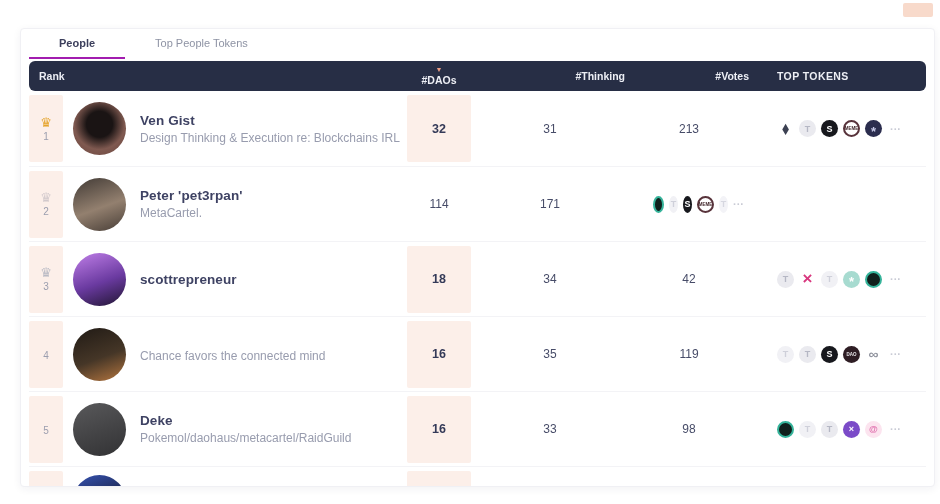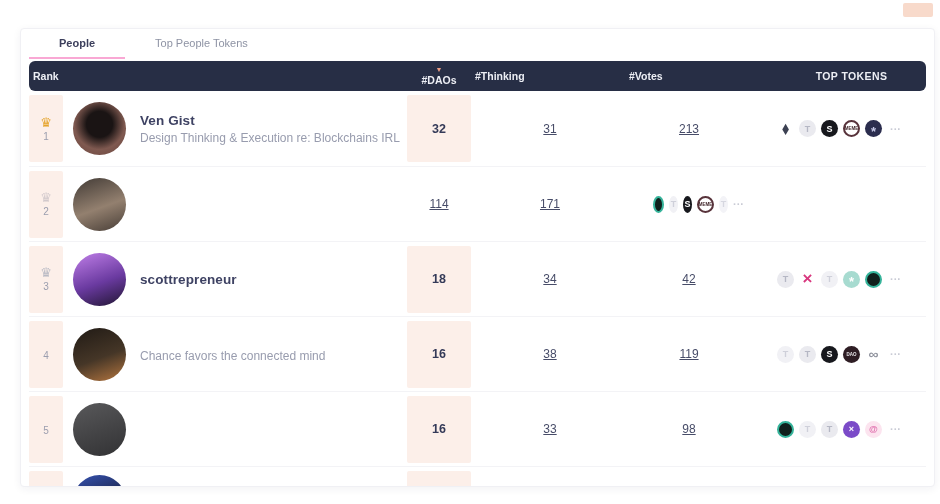--- a/index.html
+++ b/index.html
@@ -24,54 +24,54 @@
     box-shadow:0 2px 8px rgba(40,40,70,.06);
     overflow:hidden;
   }
   
   .tabs{display:flex;height:30px;align-items:stretch;padding-left:8px;}
   .tab{
     display:flex;align-items:center;justify-content:center;
     padding:0 30px;font-size:11px;color:#8e93a4;cursor:pointer;
     border-bottom:2px solid transparent;
   }
-  .tab.active{color:#3c3f5c;font-weight:bold;border-bottom:2px solid #f9a8d4;}
+  .tab.active{color:#3c3f5c;font-weight:bold;border-bottom:2px solid #a21caf;}
   
   .grid{
     display:grid;
     grid-template-columns:34px 336px 64px 150px 120px 1fr;
     column-gap:4px;
   }
   .thead{
     margin:2px 8px 0 8px;height:30px;background:var(--header-bg);
     border-radius:6px;align-items:center;
     color:#edeff5;font-size:10.5px;font-weight:bold;
   }
-  .th{text-align:left;}
-  .th-rank{text-align:left;padding-left:4px;}
+  .th{text-align:right;}
+  .th-rank{text-align:left;padding-left:10px;}
   .th-daos{display:flex;flex-direction:column;align-items:center;justify-content:center;line-height:1.1;}
   .sort{font-size:7px;color:var(--accent);margin-bottom:1px;}
-  .th-tokens{text-align:center;padding-left:24px;letter-spacing:.4px;}
+  .th-tokens{text-align:left;padding-left:24px;letter-spacing:.4px;}
   
   .rows{padding:0 8px;}
   .row{height:75px;align-items:center;}
   .row + .row{border-top:1px solid #f3f3f6;}
   .cell-pink{
     background:var(--pink);border-radius:2px;height:67px;
     display:flex;flex-direction:column;align-items:center;justify-content:center;
   }
   .crown{font-size:13px;line-height:1;}
   .rank-num{font-size:10px;color:#9a9dae;margin-top:2px;}
   .person-cell{display:flex;align-items:center;padding-left:6px;height:100%;}
   .avatar{width:53px;height:53px;border-radius:50%;flex:0 0 53px;}
   .name-block{margin-left:14px;}
   .pname{font-size:13.5px;font-weight:bold;color:#3e4263;letter-spacing:.1px;}
   .psub{font-size:12px;color:#989cae;margin-top:3px;}
   .daos-num{font-size:12.5px;font-weight:bold;color:#343a58;}
-  .num-cell{text-align:center;font-size:12px;color:#474c68;text-decoration:underline;}
+  .num-cell{text-align:center;font-size:12px;color:#474c68;}
   .tokens-cell{display:flex;align-items:center;padding-left:24px;}
   
   .token{margin-right:5px;box-sizing:border-box;}
   .token.circ{
     width:17px;height:17px;border-radius:50%;
     display:inline-flex;align-items:center;justify-content:center;
     font-size:9px;font-weight:bold;
   }
   .token.plain{
     width:17px;display:inline-flex;align-items:center;justify-content:center;
@@ -136,20 +136,24 @@
           <span class="token plain" style="color: rgb(201, 203, 213); font-size: 11px;">···</span>
         </div>
       </div>
       <div class="row grid">
         <div class="cell-pink">
           <span class="crown" style="color: rgb(210, 201, 204);">♛</span>
           <span class="rank-num">2</span>
         </div>
         <div class="person-cell">
           <span class="avatar" style="background: linear-gradient(160deg, rgb(65, 58, 53) 0%, rgb(147, 128, 111) 55%, rgb(71, 61, 54) 100%);"></span>
+          <div class="name-block">
+            <div class="pname">Peter 'pet3rpan'</div>
+            <div class="psub">MetaCartel.</div>
+          </div>
         </div>
         <div class="num-cell">114</div>
         <div class="num-cell">171</div>
         <div class="tokens-cell">
           <span class="token circ" style="background: rgb(16, 32, 28); border: 2px solid rgb(53, 179, 154);"></span>
           <span class="token circ" style="background: rgb(241, 241, 245); color: rgb(207, 208, 218);">T</span>
           <span class="token circ" style="background: rgb(23, 24, 29); color: rgb(255, 255, 255);">S</span>
           <span class="token circ tiny" style="background: rgb(255, 255, 255); color: rgb(67, 40, 44); border: 2px solid rgb(88, 51, 59);">MEME</span>
           <span class="token circ" style="background: rgb(243, 243, 247); color: rgb(214, 215, 224);">T</span>
           <span class="token plain" style="color: rgb(201, 203, 213); font-size: 11px;">···</span>
@@ -186,37 +190,41 @@
         </div>
         <div class="person-cell">
           <span class="avatar" style="background: linear-gradient(160deg, rgb(32, 26, 21) 0%, rgb(69, 54, 39) 55%, rgb(181, 118, 63) 100%);"></span>
           <div class="name-block">
             <div class="psub">Chance favors the connected mind</div>
           </div>
         </div>
         <div class="cell-pink">
           <span class="daos-num">16</span>
         </div>
-        <div class="num-cell">38</div>
+        <div class="num-cell">35</div>
         <div class="num-cell">119</div>
         <div class="tokens-cell">
           <span class="token circ" style="background: rgb(241, 241, 245); color: rgb(207, 208, 218);">T</span>
           <span class="token circ" style="background: rgb(234, 234, 239); color: rgb(181, 183, 196);">T</span>
           <span class="token circ" style="background: rgb(23, 24, 29); color: rgb(255, 255, 255);">S</span>
           <span class="token circ tiny" style="background: rgb(46, 29, 36); color: rgb(233, 230, 234);">DAO</span>
           <span class="token plain" style="color: rgb(144, 147, 158); font-size: 14px;">∞</span>
           <span class="token plain" style="color: rgb(201, 203, 213); font-size: 11px;">···</span>
         </div>
       </div>
       <div class="row grid">
         <div class="cell-pink">
           <span class="rank-num">5</span>
         </div>
         <div class="person-cell">
           <span class="avatar" style="background: linear-gradient(160deg, rgb(89, 89, 91) 0%, rgb(67, 67, 69) 55%, rgb(50, 50, 52) 100%);"></span>
+          <div class="name-block">
+            <div class="pname">Deke</div>
+            <div class="psub">Pokemol/daohaus/metacartel/RaidGuild</div>
+          </div>
         </div>
         <div class="cell-pink">
           <span class="daos-num">16</span>
         </div>
         <div class="num-cell">33</div>
         <div class="num-cell">98</div>
         <div class="tokens-cell">
           <span class="token circ" style="background: rgb(16, 32, 28); border: 2px solid rgb(53, 179, 154);"></span>
           <span class="token circ" style="background: rgb(241, 241, 245); color: rgb(207, 208, 218);">T</span>
           <span class="token circ" style="background: rgb(234, 234, 239); color: rgb(181, 183, 196);">T</span>

